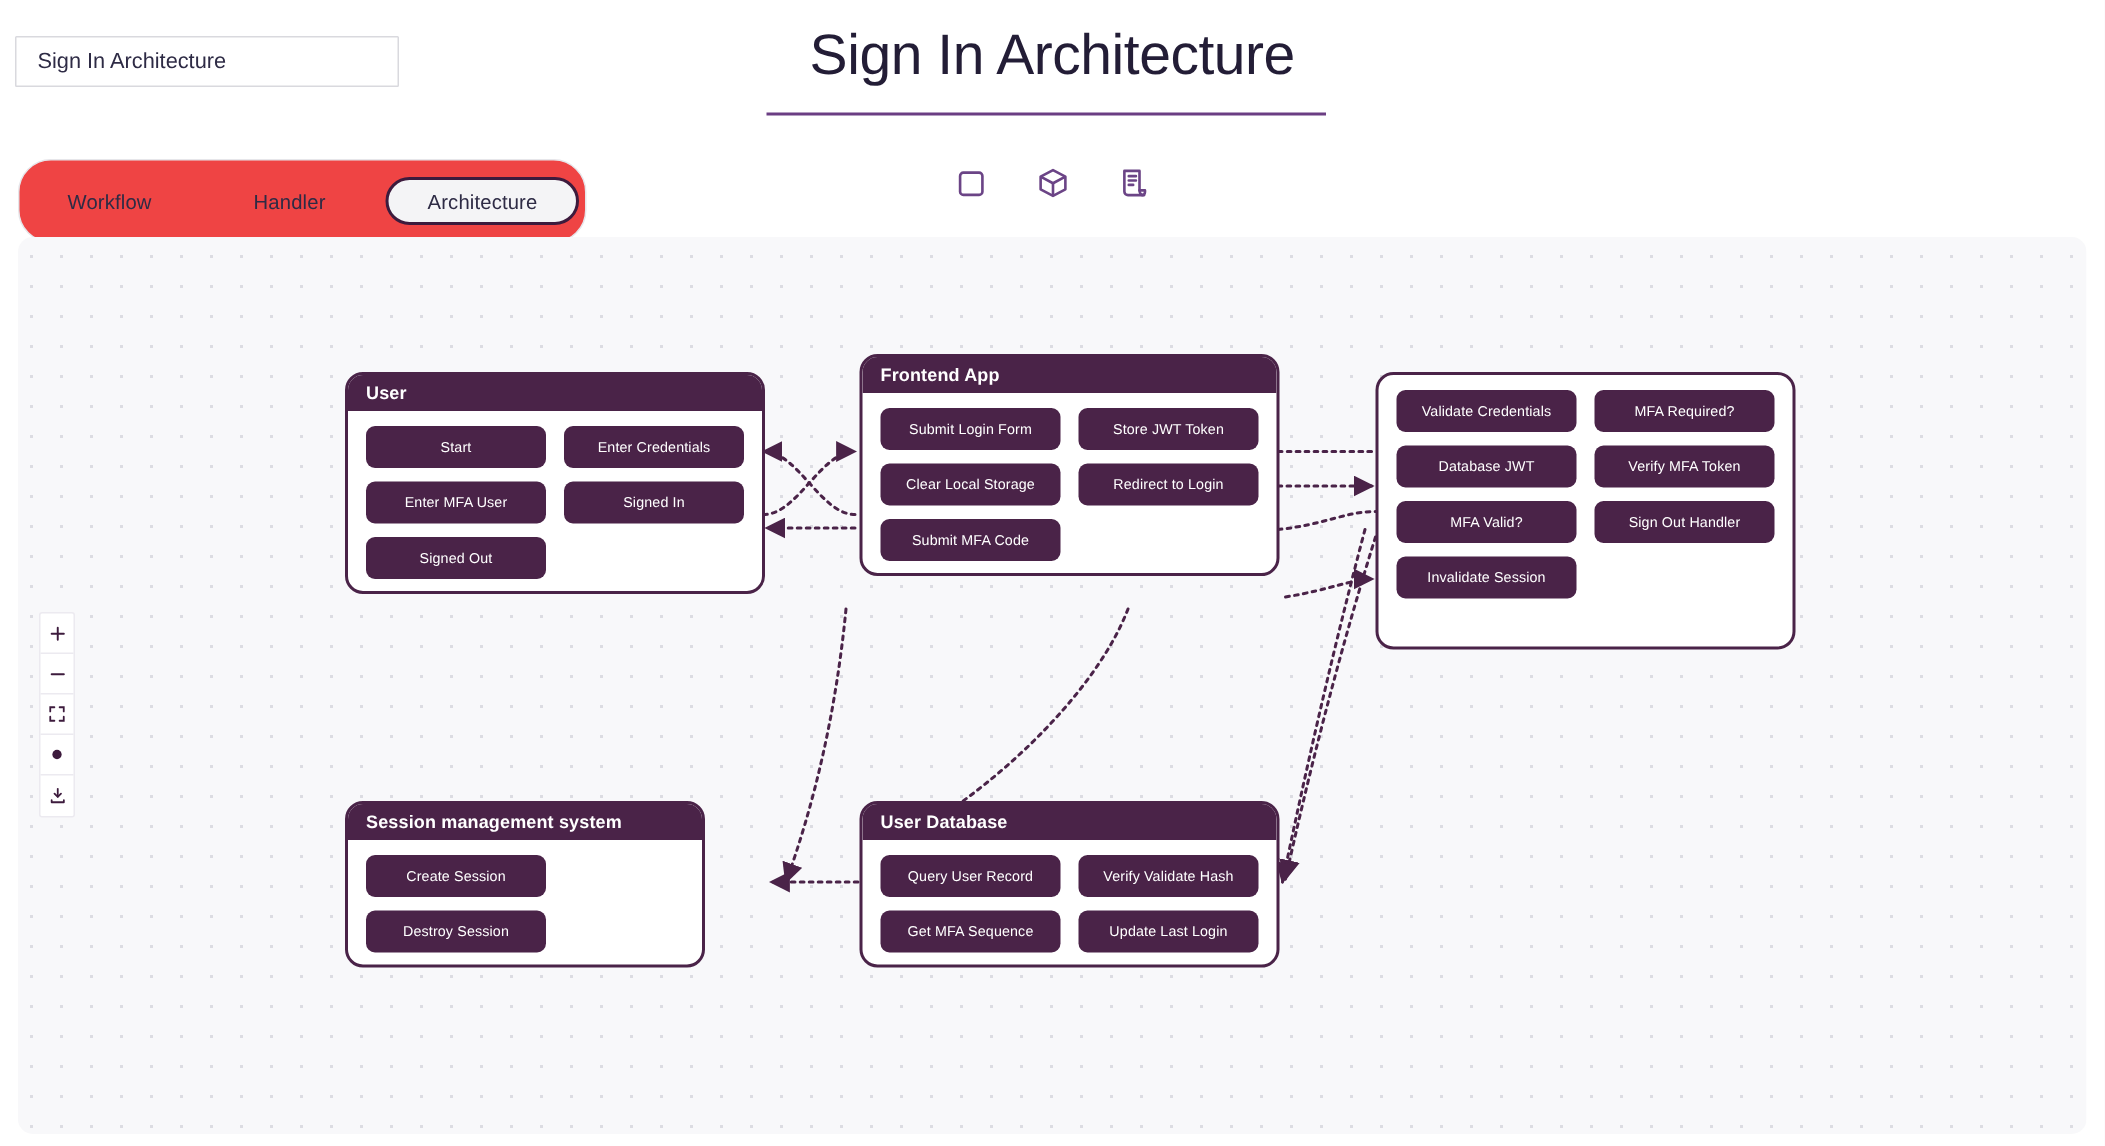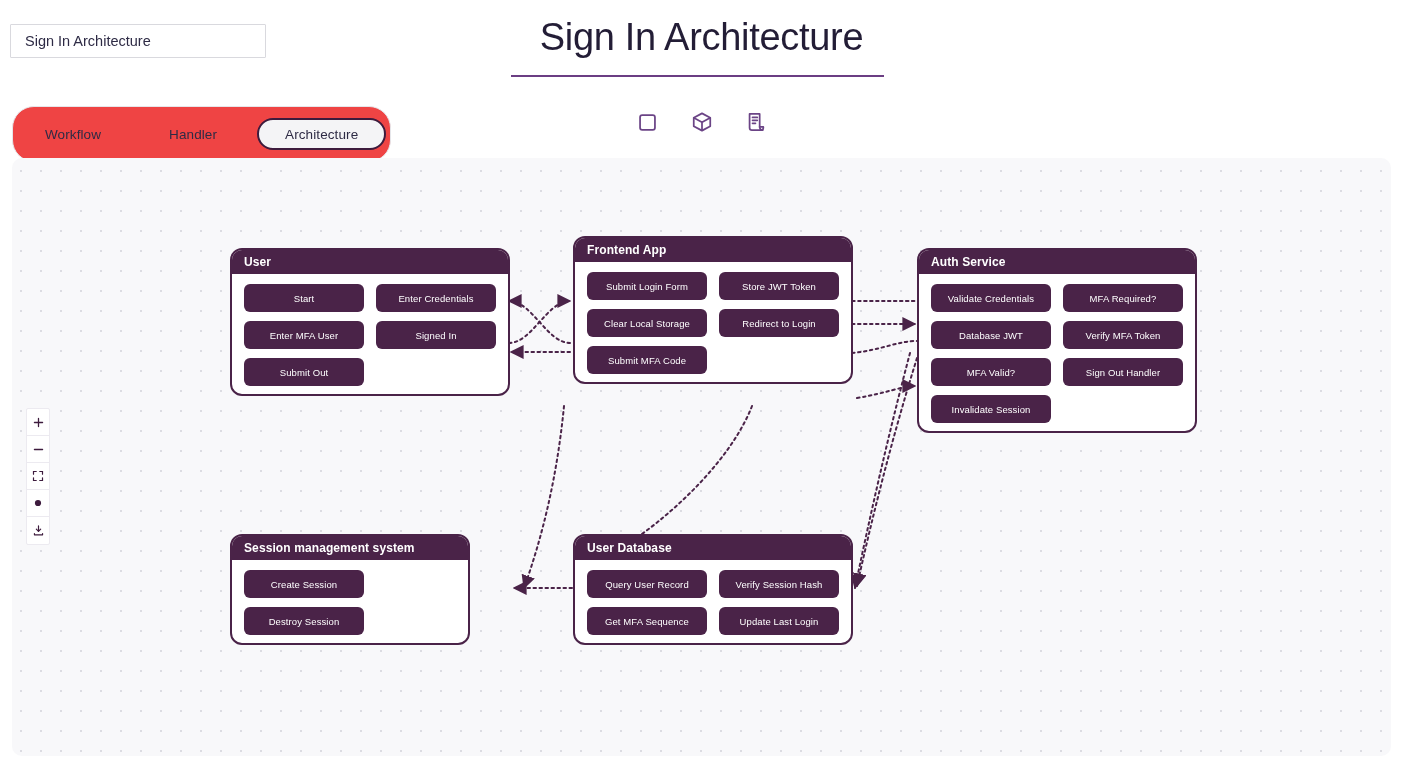--- a/index.html
+++ b/index.html
@@ -305,37 +305,36 @@
     </g>
   </svg>
 
   <div class="group" style="left: 218px; top: 90px; width: 280px; height: 148px;">
     <div class="group-header">User</div>
     <div class="group-body">
       <div class="node">Start</div>
       <div class="node">Enter Credentials</div>
       <div class="node">Enter MFA User</div>
       <div class="node">Signed In</div>
-      <div class="node">Submit Out</div>
+      <div class="node">Signed Out</div>
     </div>
   </div>
 
   <div class="group" style="left: 561px; top: 78px; width: 280px; height: 148px;">
     <div class="group-header">Frontend App</div>
     <div class="group-body">
       <div class="node">Submit Login Form</div>
       <div class="node">Store JWT Token</div>
       <div class="node">Clear Local Storage</div>
       <div class="node">Redirect to Login</div>
       <div class="node">Submit MFA Code</div>
     </div>
   </div>
 
   <div class="group" style="left: 905px; top: 90px; width: 280px; height: 185px;">
-    <div class="group-header">Auth Service</div>
     <div class="group-body">
       <div class="node">Validate Credentials</div>
       <div class="node">MFA Required?</div>
       <div class="node">Database JWT</div>
       <div class="node">Verify MFA Token</div>
       <div class="node">MFA Valid?</div>
       <div class="node">Sign Out Handler</div>
       <div class="node">Invalidate Session</div>
     </div>
   </div>
@@ -346,21 +345,21 @@
       <div class="node">Create Session</div>
       <div class="node">Destroy Session</div>
       <div class="node">Log Auth Event</div>
     </div>
   </div>
 
   <div class="group" style="left: 561px; top: 376px; width: 280px; height: 111px;">
     <div class="group-header">User Database</div>
     <div class="group-body">
       <div class="node">Query User Record</div>
-      <div class="node">Verify Session Hash</div>
+      <div class="node">Verify Validate Hash</div>
       <div class="node">Get MFA Sequence</div>
       <div class="node">Update Last Login</div>
     </div>
   </div>
 </div>
 
 <div class="zoom-controls">
   <div class="zoom-btn">
     <svg width="13" height="13" viewBox="0 0 24 24" stroke="currentColor" stroke-width="2.4" stroke-linecap="round">
       <path d="M12 4.5v15M4.5 12h15"></path>

